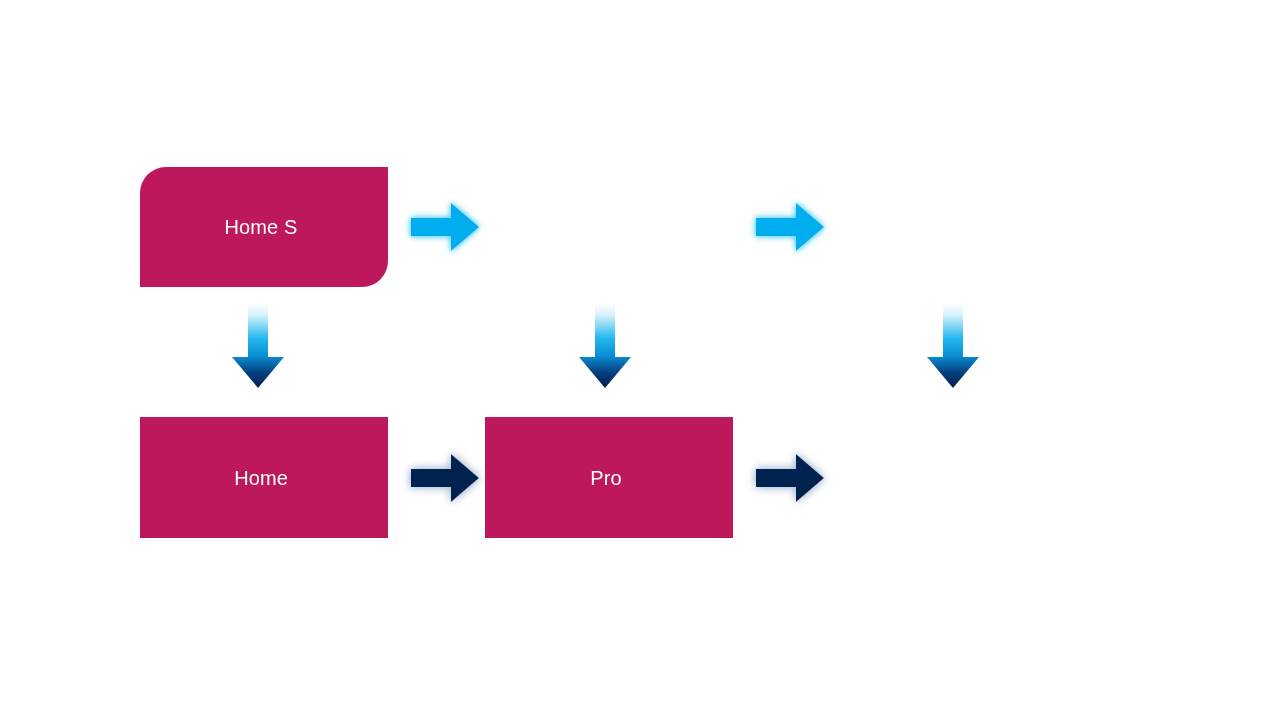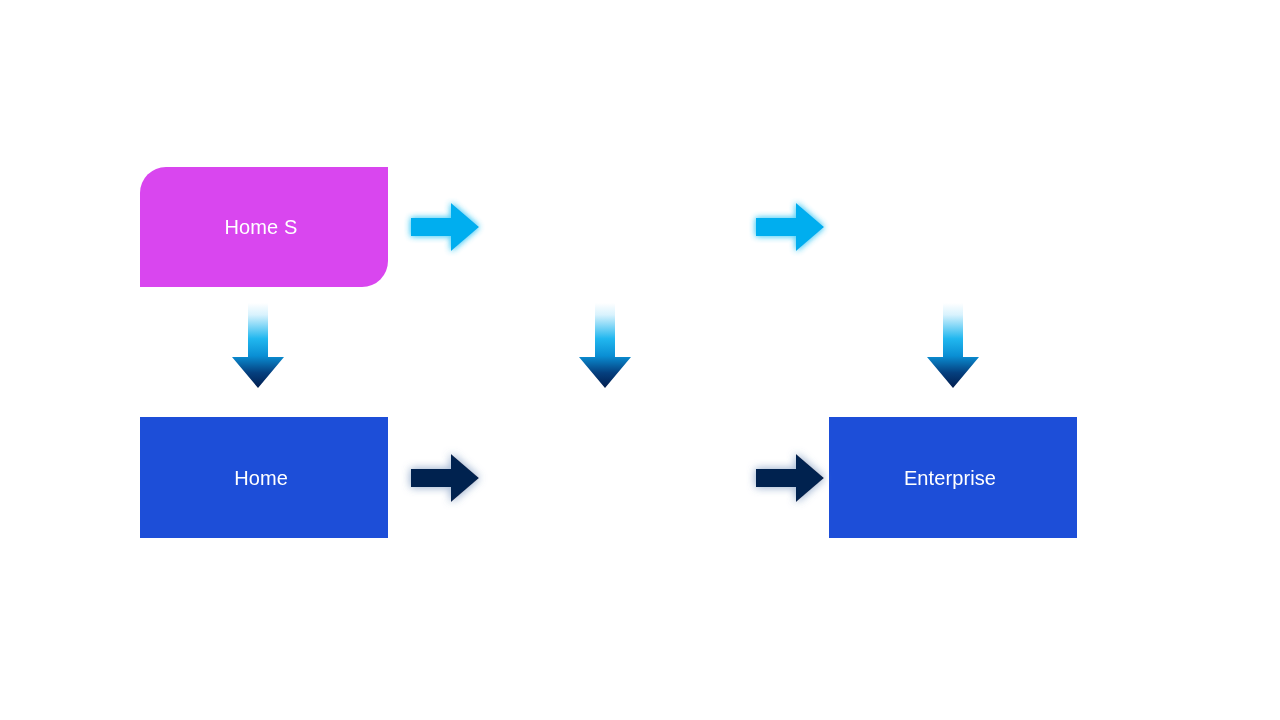--- a/index.html
+++ b/index.html
@@ -33,28 +33,28 @@
     color: #ffffff;
     font-size: 20px;
     font-weight: 400;
     letter-spacing: 0.1px;
     line-height: 1.2;
     user-select: none;
   }
   .node-top {
     width: 248px;
     height: 120px;
-    background: #d946ef;
+    background: #be185d;
     border-top-left-radius: 26px;
     border-bottom-right-radius: 26px;
   }
   .node-bottom {
     width: 248px;
     height: 121px;
-    background: #1d4ed8;
+    background: #be185d;
     border-radius: 0;
   }
   .node .node-label {
     display: block;
     transform: translateX(-3px);
   }
 
   
   .col-1 { left: 140px; }
   .col-2 { left: 485px; }
@@ -150,24 +150,24 @@
       <svg width="60" height="88" viewBox="0 0 60 88">
         <path d="M20,0 L40,0 L40,54 L56,54 L30,85 L4,54 L20,54 Z" fill="url(#gradDown)"></path>
       </svg>
     </span>
   </div>
 
   <div class="node node-bottom row-bottom col-1">
     <span class="node-label">Home</span>
   </div>
 
+  <div class="node node-bottom row-bottom col-2">
+    <span class="node-label">Pro</span>
+  </div>
 
-  <div class="node node-bottom row-bottom col-3">
-    <span class="node-label">Enterprise</span>
-  </div>
 
   <div class="arrow arrow-h-bottom arrow-h-1">
     <span>
       <svg width="76" height="62" viewBox="0 0 76 62">
         <defs>
           <filter id="glowNavy" x="-50%" y="-50%" width="200%" height="200%">
             <feGaussianBlur in="SourceAlpha" stdDeviation="4" result="b"></feGaussianBlur>
             <feFlood flood-color="#a9bcd6" flood-opacity="0.85" result="c"></feFlood>
             <feComposite in="c" in2="b" operator="in" result="g"></feComposite>
             <feMerge>

